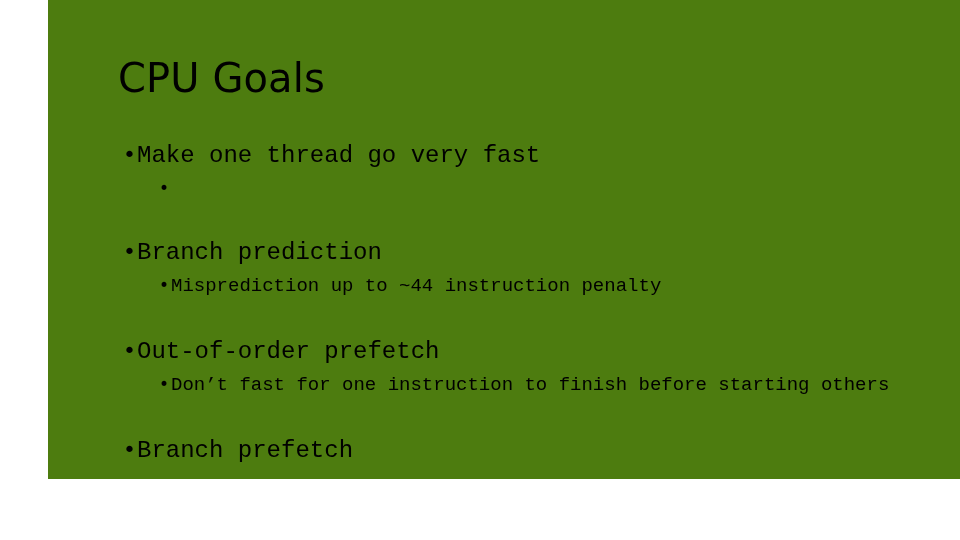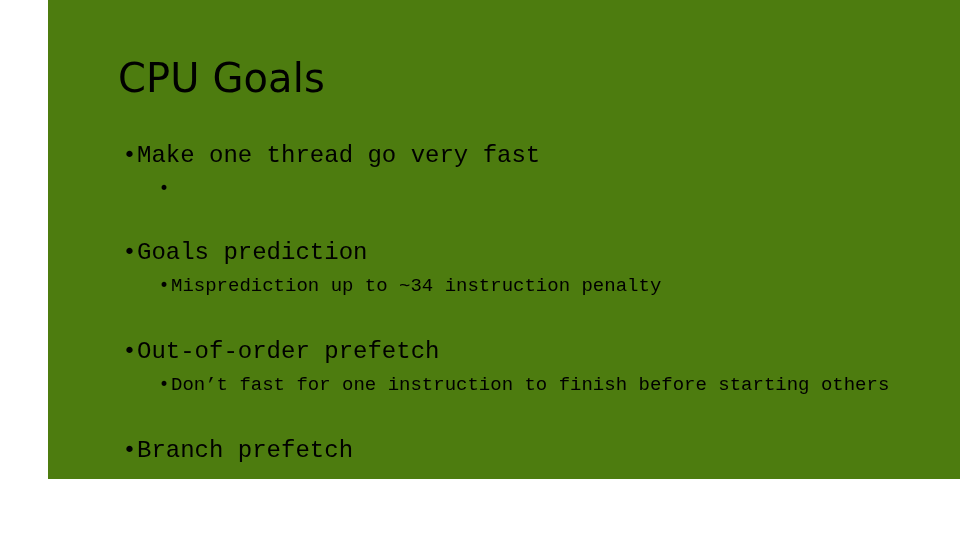--- a/index.html
+++ b/index.html
@@ -101,25 +101,25 @@
         <span class="txt">Make one thread go very fast</span>
       </div>
       <div class="bullet-l2">
         <span class="dot">•</span>
       </div>
     </div>
 
     <div class="group g1">
       <div class="bullet-l1">
         <span class="dot">•</span>
-        <span class="txt">Goals prediction</span>
+        <span class="txt">Branch prediction</span>
       </div>
       <div class="bullet-l2">
         <span class="dot">•</span>
-        <span class="txt">Misprediction up to ~34 instruction penalty</span>
+        <span class="txt">Misprediction up to ~44 instruction penalty</span>
       </div>
     </div>
 
     <div class="group g2">
       <div class="bullet-l1">
         <span class="dot">•</span>
         <span class="txt">Out-of-order prefetch</span>
       </div>
       <div class="bullet-l2">
         <span class="dot">•</span>

